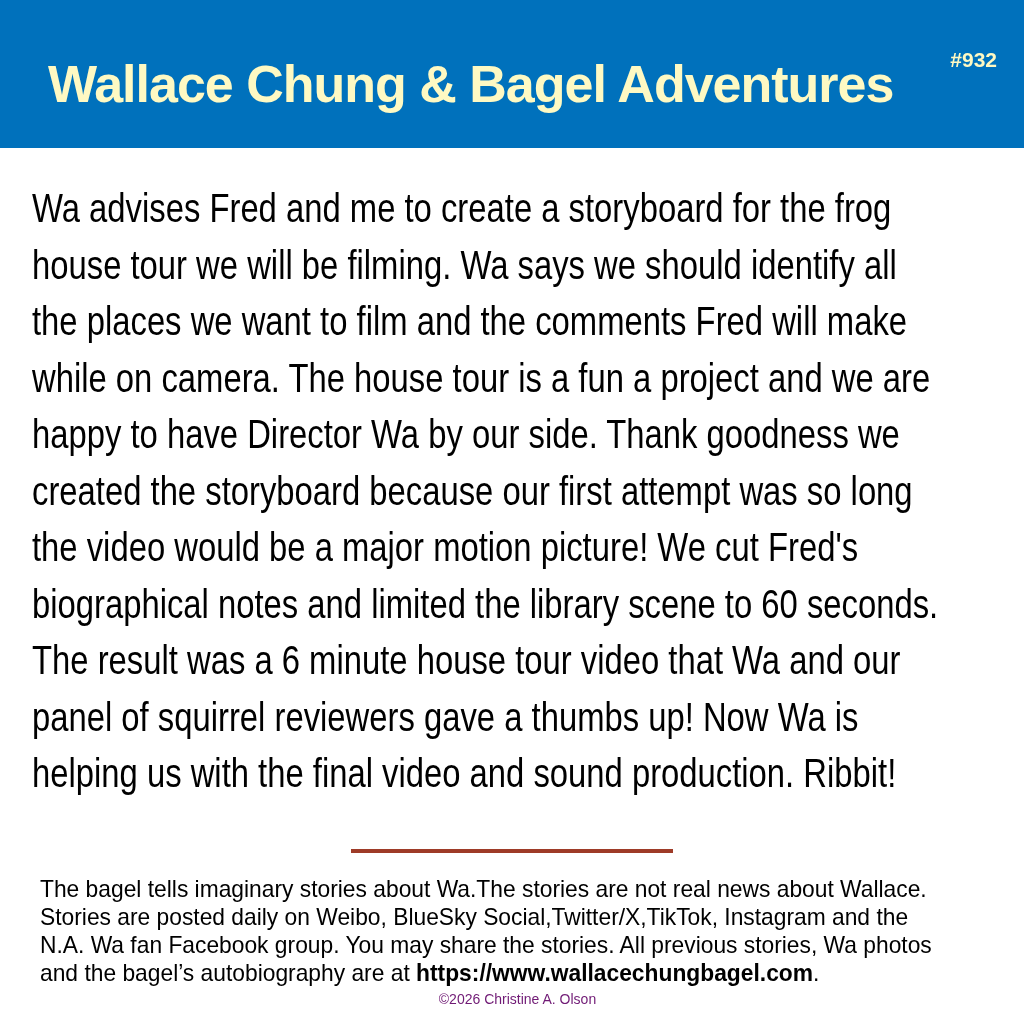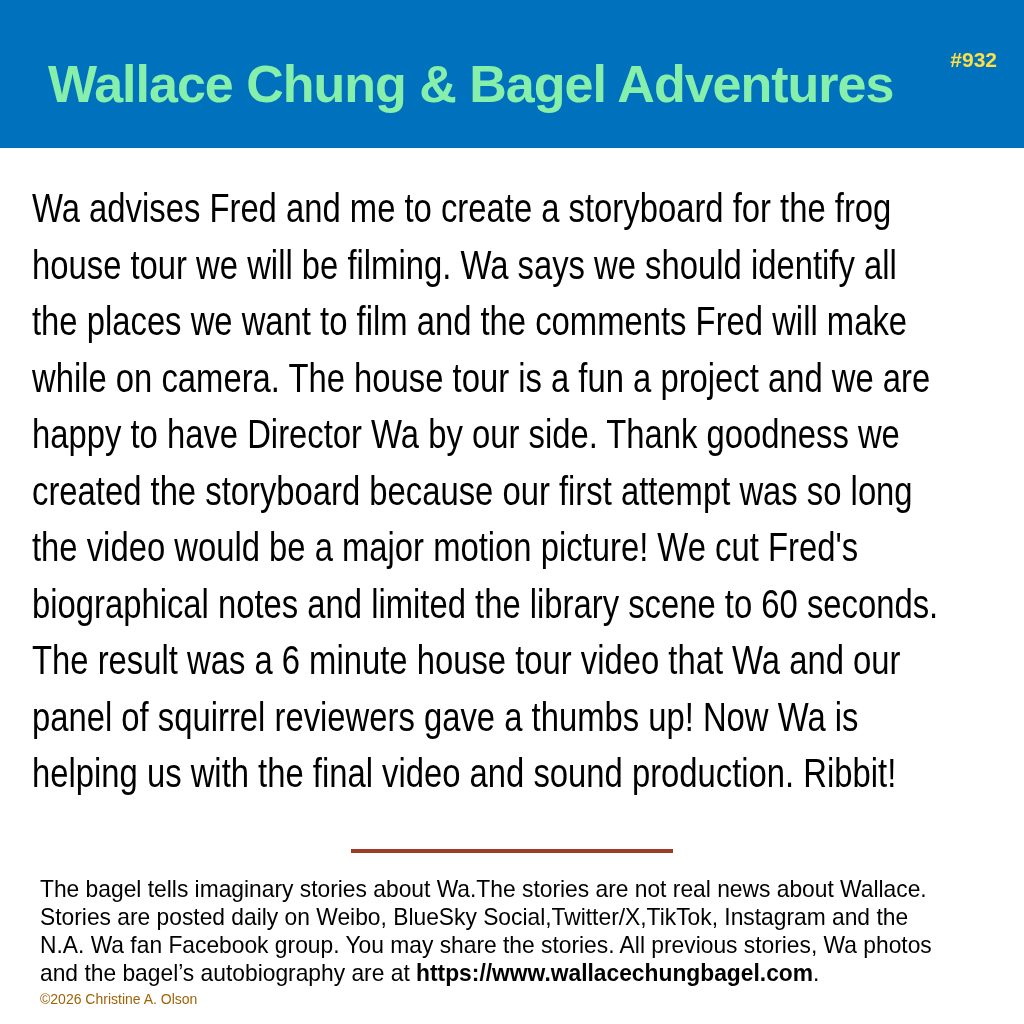--- a/index.html
+++ b/index.html
@@ -37,32 +37,32 @@
   }
 
   
   .footer-text { margin: 22px 0 16px 40px; color: #000000; }
   .footer-line {
     font-size: 24px; line-height: 28px; white-space: nowrap;
     transform: scaleX(0.95); transform-origin: 0 50%;
   }
   .url-bold { font-weight: bold; }
   .copyright {
-    font-size: 14px; color: #a16207;
-    text-align: left; margin: 4px 29px 0 0;
+    font-size: 14px; color: #701a75;
+    text-align: center; margin: 4px 29px 0 0;
   }
 </style>
 </head>
 <body>
 
 <div class="card">
 
   <header class="banner" style="background-color: rgb(0, 113, 188);">
-    <div class="issue-number" style="color: #fde047;">#932</div>
-    <h1 class="banner-title" style="color: #86efac;">Wallace Chung &amp; Bagel Adventures</h1>
+    <div class="issue-number" style="color: #fef9c3;">#932</div>
+    <h1 class="banner-title" style="color: #fef9c3;">Wallace Chung &amp; Bagel Adventures</h1>
   </header>
 
   <main class="story" style="color: rgb(0, 0, 0);">
     <div class="story-line">Wa advises Fred and me to create a storyboard for the frog</div>
     <div class="story-line">house tour we will be filming. Wa says we should identify all</div>
     <div class="story-line">the places we want to film and the comments Fred will make</div>
     <div class="story-line">while on camera. The house tour is a fun a project and we are</div>
     <div class="story-line">happy to have Director Wa by our side. Thank goodness we</div>
     <div class="story-line">created the storyboard because our first attempt was so long</div>
     <div class="story-line">the video would be a major motion picture! We cut Fred's</div>

